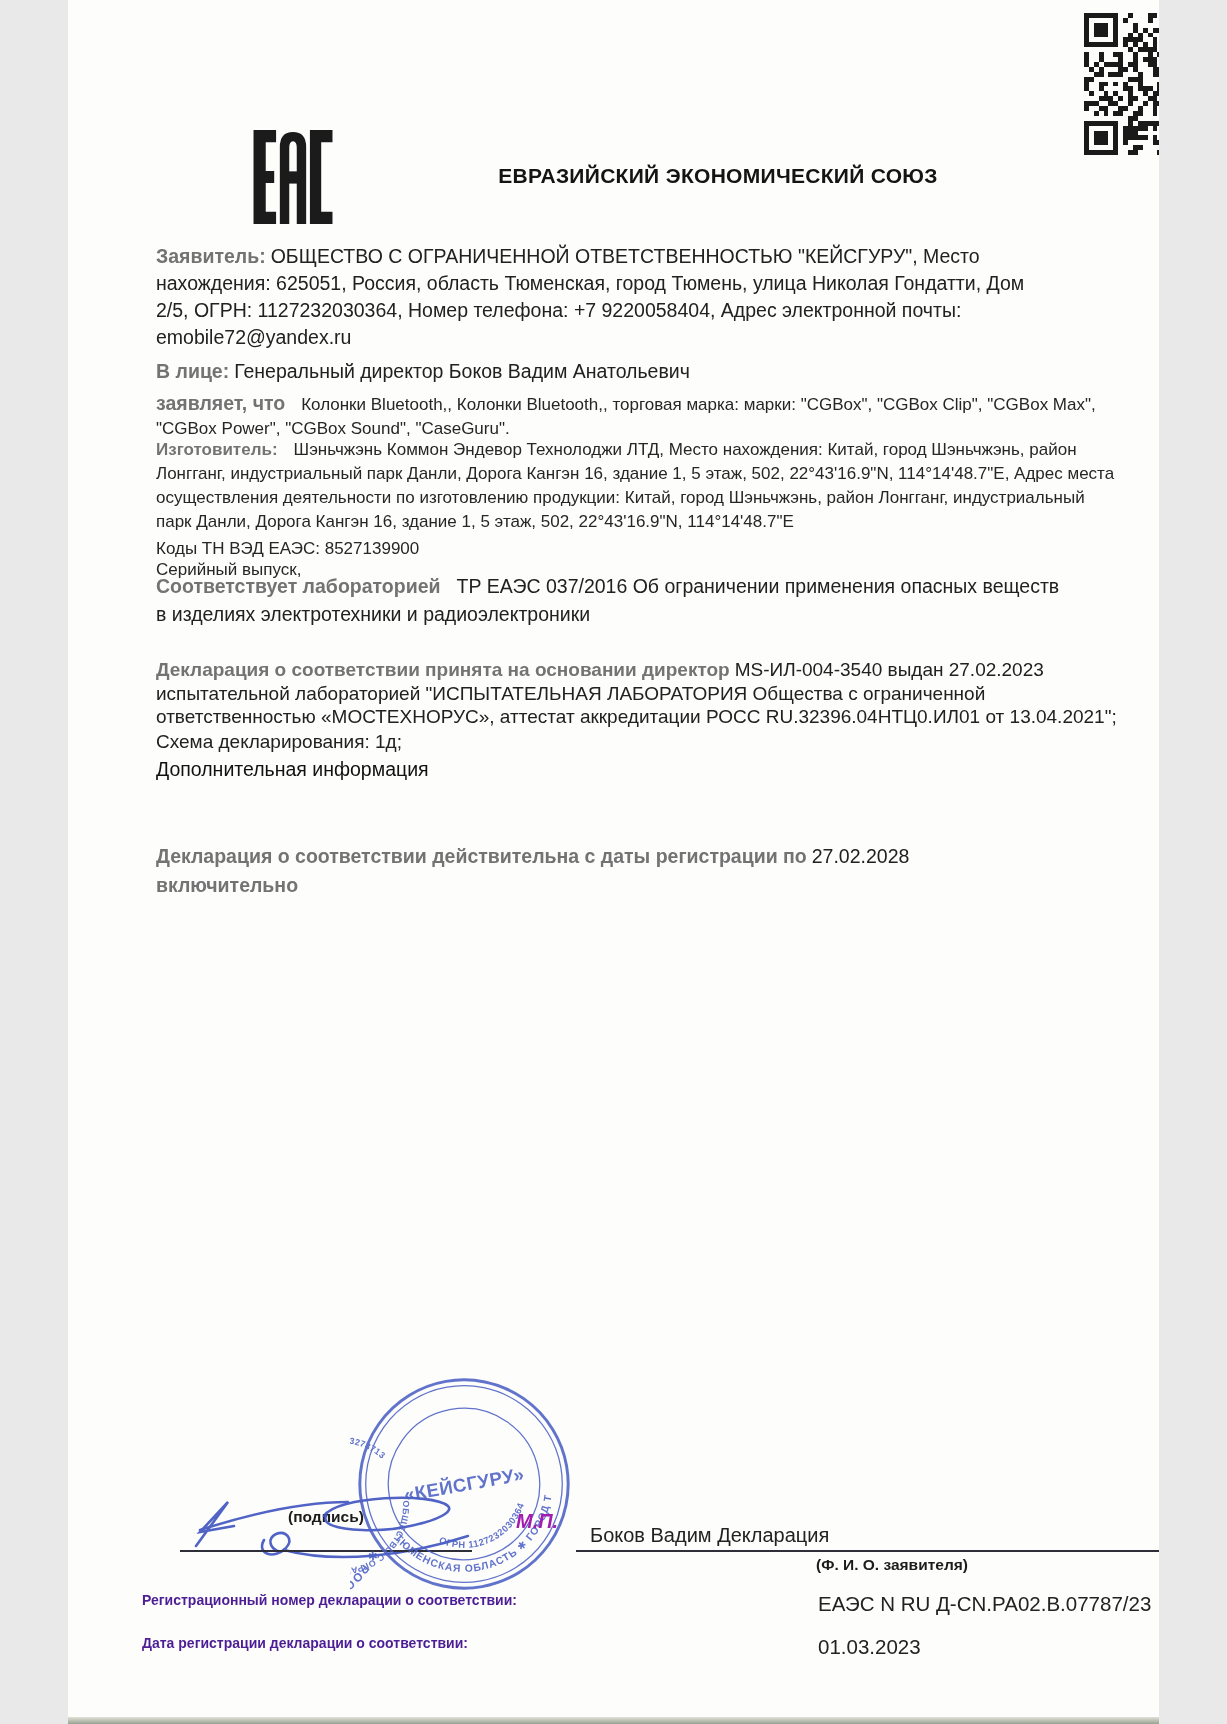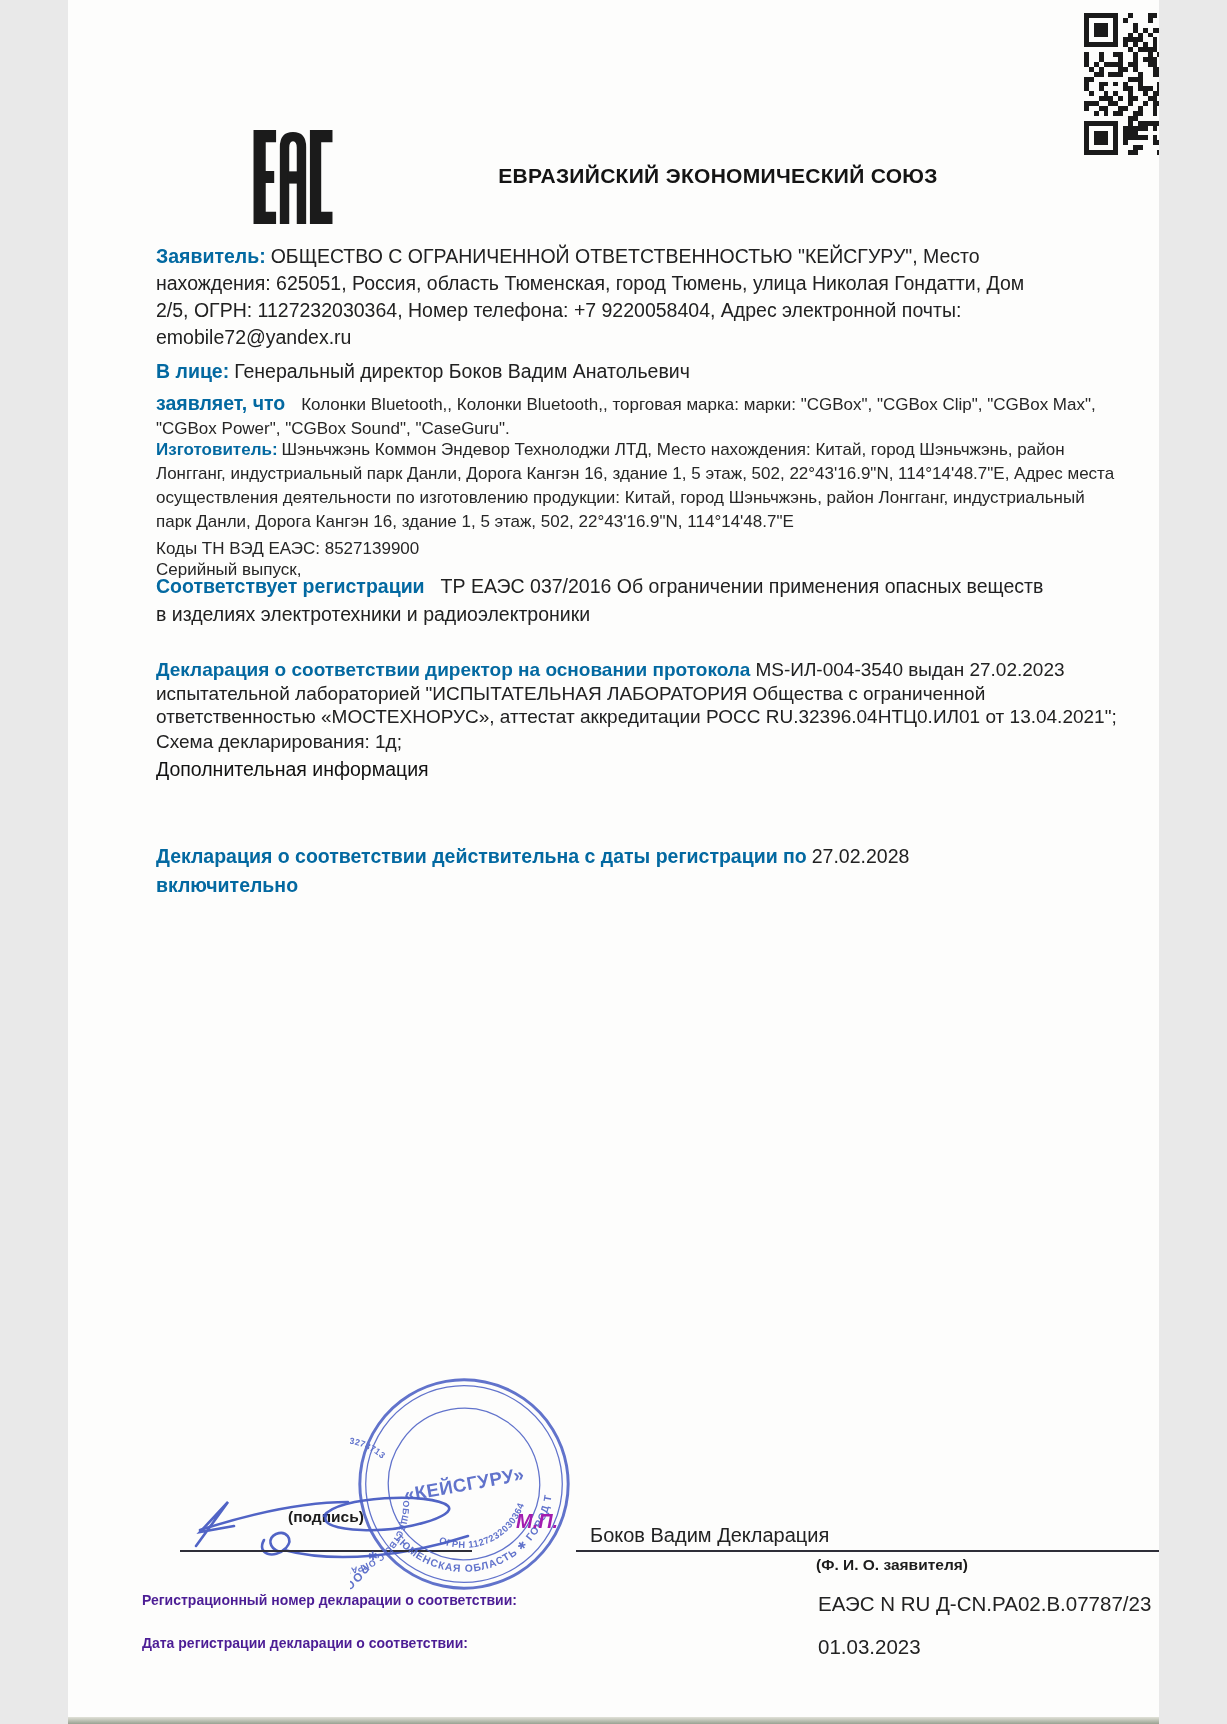--- a/index.html
+++ b/index.html
@@ -7,24 +7,24 @@
     position:relative;width:1091px;height:1724px;margin:0 auto;
     background:#fdfdfc;overflow:hidden;
     font-family:"Liberation Sans","DejaVu Sans",sans-serif;
     color:#1f1f1f;
   }
   .abs{position:absolute;}
   
   .doc-title{left:88px;width:1124px;text-align:center;font-size:21px;font-weight:bold;color:#141414;letter-spacing:.3px;}
   
   .para{left:88px;width:1050px;font-size:19.5px;line-height:27px;color:#212121;}
-  .para .lbl{font-weight:bold;color:#0369a1;margin-right:5px;}
+  .para .lbl{font-weight:bold;color:#737373;margin-right:5px;}
   .prelines{white-space:pre-line;}
   .small{font-size:17px;line-height:24px;color:#262626;}
-  .small .lbl{margin-right:4px;}
+  .small .lbl{margin-right:16px;}
   .lbl-wide{margin-right:16px !important;}
   .tight{line-height:23.5px;font-size:19px;}
   .wide-lh{line-height:29px;}
   .bold-only{font-weight:normal;color:#111;}
   
   .eac-logo{left:181px;top:130px;}
   .qr{left:1016px;top:13px;line-height:0;}
   
   .stamp{left:282px;top:1370px;line-height:0;}
   .signature{left:108px;top:1488px;line-height:0;}
@@ -497,26 +497,26 @@
   <div class="abs para small" style="top:438px">
     <b class="lbl">Изготовитель:</b><span class="prelines">Шэньчжэнь Коммон Эндевор Технолоджи ЛТД, Место нахождения: Китай, город Шэньчжэнь, район
 Лонгганг, индустриальный парк Данли, Дорога Кангэн 16, здание 1, 5 этаж, 502, 22°43'16.9"N, 114°14'48.7"E, Адрес места
 осуществления деятельности по изготовлению продукции: Китай, город Шэньчжэнь, район Лонгганг, индустриальный
 парк Данли, Дорога Кангэн 16, здание 1, 5 этаж, 502, 22°43'16.9"N, 114°14'48.7"E</span>
   </div>
   <div class="abs para small" style="top:537px">Коды ТН ВЭД ЕАЭС: 8527139900</div>
   <div class="abs para small" style="top:558px">Серийный выпуск,</div>
 
   <div class="abs para" style="top:572px;line-height:28px">
-    <b class="lbl lbl-wide">Соответствует регистрации</b><span class="prelines">ТР ЕАЭС 037/2016 Об ограничении применения опасных веществ
+    <b class="lbl lbl-wide">Соответствует лабораторией</b><span class="prelines">ТР ЕАЭС 037/2016 Об ограничении применения опасных веществ
 в изделиях электротехники и радиоэлектроники</span>
   </div>
 
   <div class="abs para tight" style="top:658px">
-    <b class="lbl">Декларация о соответствии директор на основании протокола</b><span class="prelines">MS-ИЛ-004-3540 выдан 27.02.2023
+    <b class="lbl">Декларация о соответствии принята на основании директор</b><span class="prelines">MS-ИЛ-004-3540 выдан 27.02.2023
 испытательной лабораторией "ИСПЫТАТЕЛЬНАЯ ЛАБОРАТОРИЯ Общества с ограниченной
 ответственностью «МОСТЕХНОРУС», аттестат аккредитации РОСС RU.32396.04НТЦ0.ИЛ01 от 13.04.2021";</span>
   </div>
   <div class="abs para tight" style="top:730px">Схема декларирования: 1д;</div>
 
   <div class="abs para bold-only" style="top:756px">Дополнительная информация</div>
 
   <div class="abs para wide-lh" style="top:842px">
     <b class="lbl">Декларация о соответствии действительна с даты регистрации по</b><span>27.02.2028</span><br>
     <b class="lbl">включительно</b>

